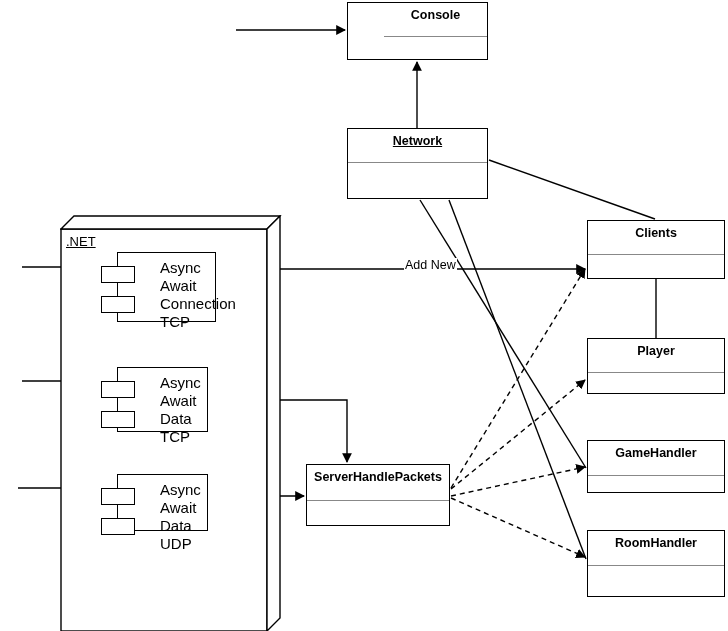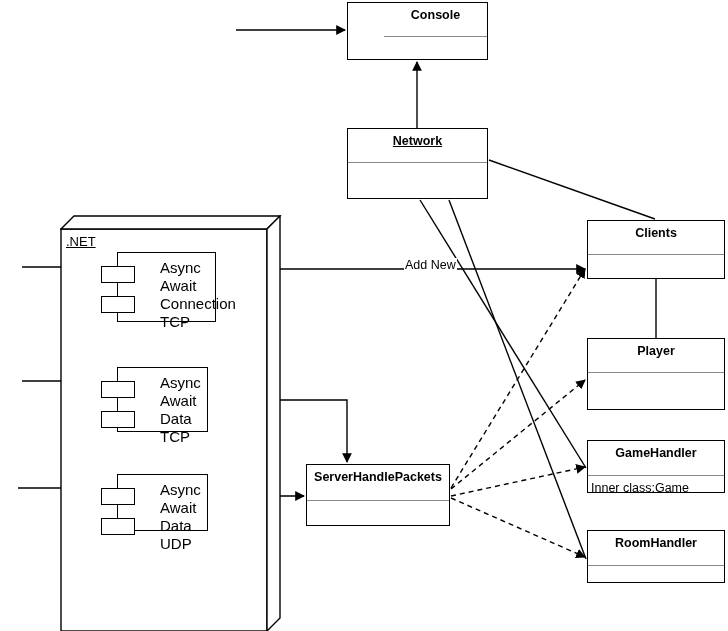--- a/index.html
+++ b/index.html
@@ -174,29 +174,28 @@
         <div class="uml-body empty"></div>
       </div>
       <div class="uml-class" style="left: 306px; top: 464px; width: 144px; height: 62px;">
         <div class="uml-title" style="height: 24px;">ServerHandlePackets</div>
         <div class="uml-body empty"></div>
       </div>
       <div class="uml-class" style="left: 587px; top: 220px; width: 138px; height: 59px;">
         <div class="uml-title" style="height: 22px;">Clients</div>
         <div class="uml-body empty"></div>
       </div>
-      <div class="uml-class" style="left: 587px; top: 338px; width: 138px; height: 72px;">
+      <div class="uml-class" style="left: 587px; top: 338px; width: 138px; height: 56px;">
         <div class="uml-title" style="height: 22px;">Player</div>
         <div class="uml-body empty"></div>
       </div>
       <div class="uml-class" style="left: 587px; top: 440px; width: 138px; height: 53px;">
         <div class="uml-title" style="height: 23px;">GameHandler</div>
-        <div class="uml-body">Inner class:Game</div>
-      </div>
-      <div class="uml-class" style="left: 587px; top: 530px; width: 138px; height: 53px;">
+      </div>
+      <div class="uml-class" style="left: 587px; top: 530px; width: 138px; height: 67px;">
         <div class="uml-title" style="height: 23px;">RoomHandler</div>
       </div>
     </div>
 
   <div id="edge-labels">
       <div class="edge-label" style="left: 404px; top: 258px;">Add New</div>
     </div>
 
 </div>
 

